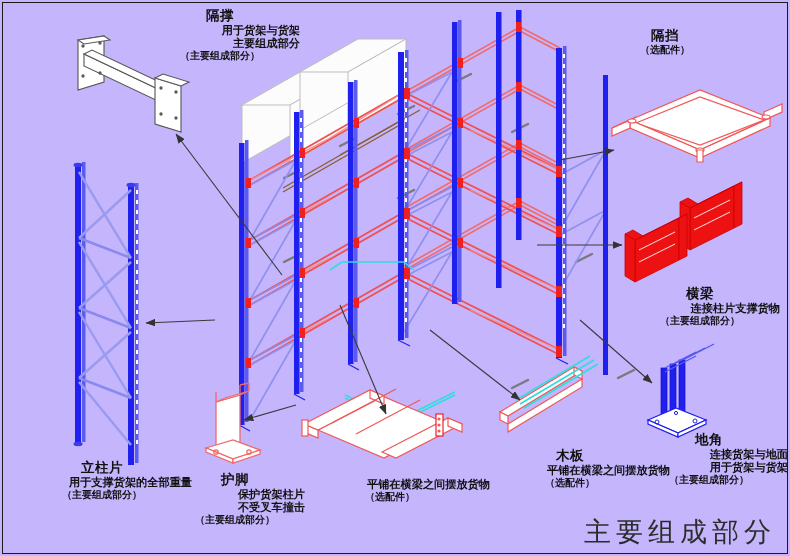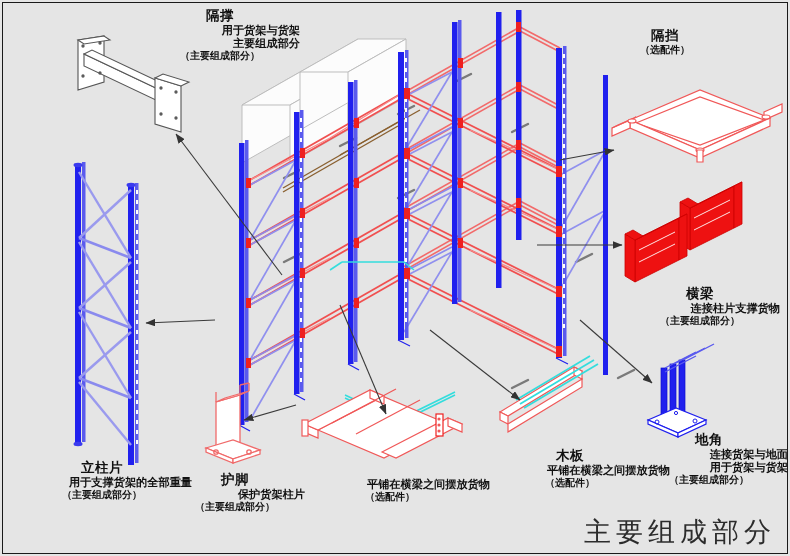--- a/index.html
+++ b/index.html
@@ -1,19 +1,19 @@
 <!DOCTYPE html>
 <html><head>
 <meta charset="utf-8">
 <style>
   html,body{margin:0;padding:0;background:#ffffff;}
   body{font-family:"DejaVu Sans","Liberation Sans",sans-serif;}
   #page{
     position:relative;width:790px;height:556px;overflow:hidden;
-    background:#e5e5e5;box-sizing:border-box;
+    background:#c4b5fd;box-sizing:border-box;
   }
   #frame-border{
     position:absolute;left:2px;top:2px;width:786px;height:552px;
     border:1.6px solid #1a1a1a;box-sizing:border-box;pointer-events:none;
   }
   .svg-layer{position:absolute;left:0;top:0;width:790px;height:556px;}
   .label{
     position:absolute;text-align:center;color:#111111;
     font-family:"DejaVu Sans","Liberation Sans",sans-serif;
     line-height:1.16;white-space:nowrap;
@@ -578,20 +578,21 @@
   </div>
 
   <div class="label" style="left:290px;top:478px;width:200px;">
     <span class="d">平铺在横梁之间摆放货物</span>
     <span class="n">（选配件）</span>
   </div>
 
   <div class="label" style="left:165px;top:472px;width:140px;">
     <span class="t">护脚</span>
     <span class="d">保护货架柱片</span>
+    <span class="d">不受叉车撞击</span>
     <span class="n">（主要组成部分）</span>
   </div>
 
   <div class="label" style="left:12px;top:460px;width:180px;">
     <span class="t">立柱片</span>
     <span class="d">用于支撑货架的全部重量</span>
     <span class="n">（主要组成部分）</span>
   </div>
 
   <div id="watermark">主要组成部分</div>

